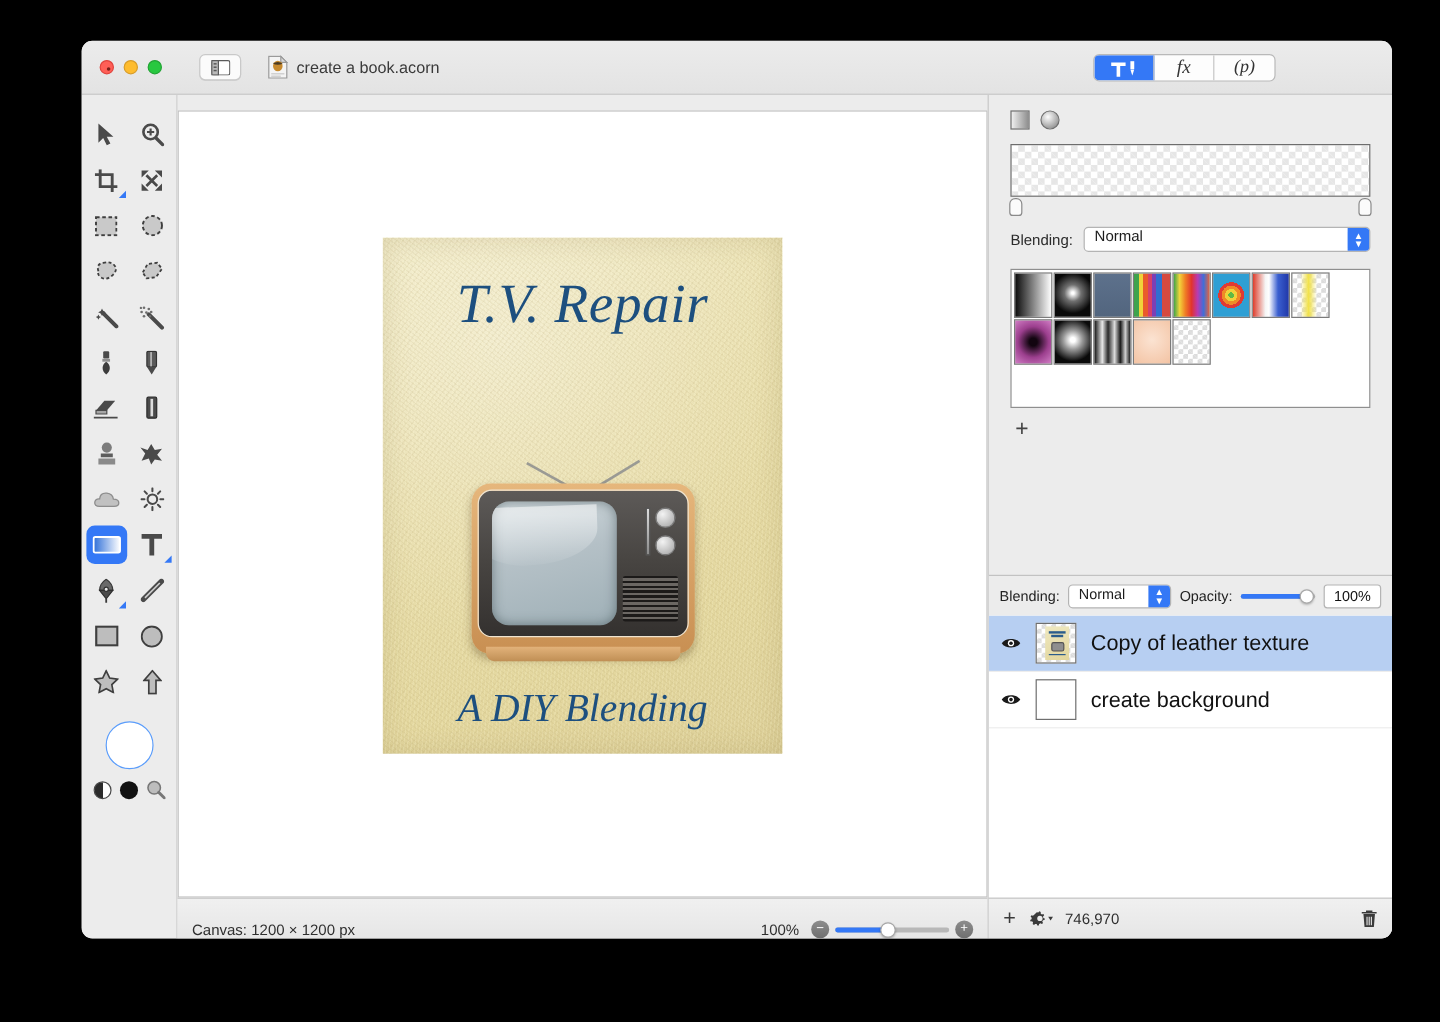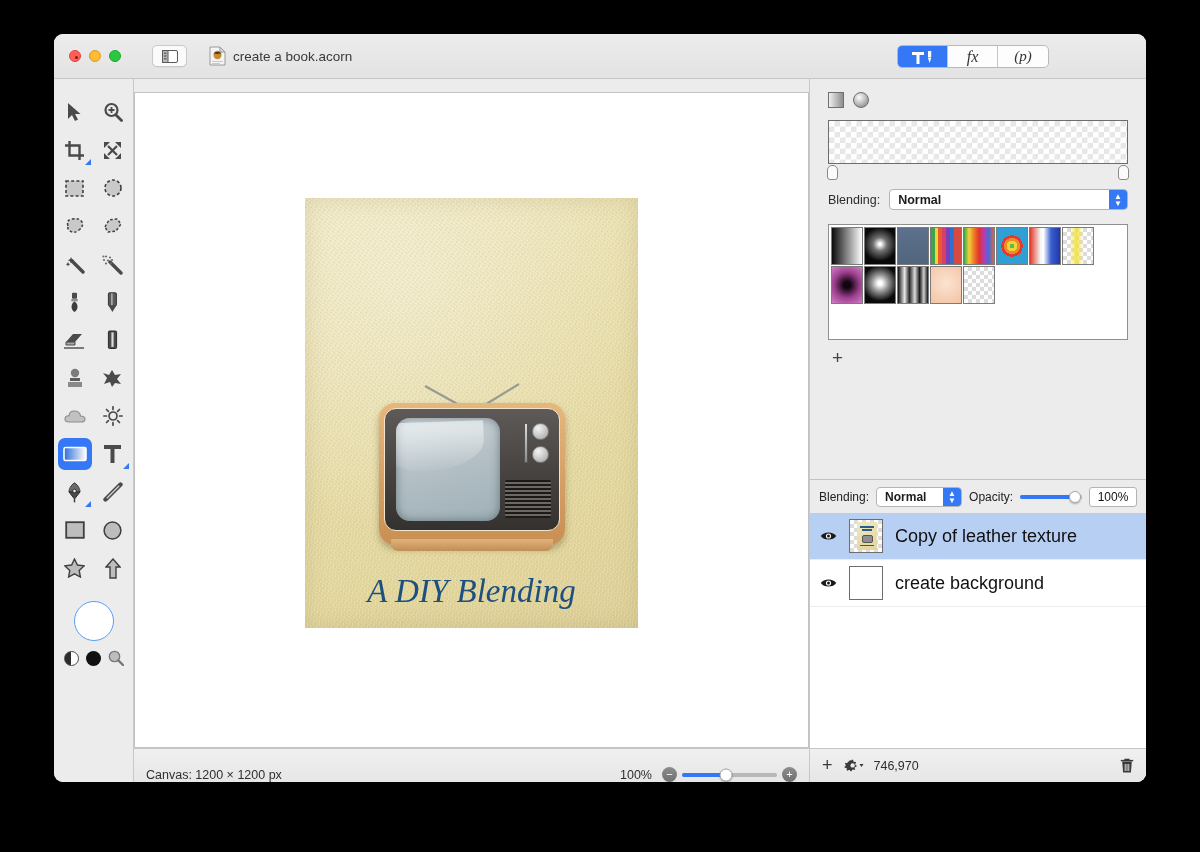--- a/index.html
+++ b/index.html
@@ -4,21 +4,21 @@
 <style>
   * { box-sizing: border-box; margin: 0; padding: 0; }
   html, body {
     width: 1200px; height: 852px;
     background: #000;
     font-family: "Liberation Sans", sans-serif;
     overflow: hidden;
   }
   .window {
     position: absolute;
-    left: 54px; top: 34px;
+    left: 68px; top: 34px;
     width: 1092px; height: 748px;
     background: #ececec;
     border-radius: 9px;
     overflow: hidden;
     box-shadow: 0 6px 28px rgba(0,0,0,0.55);
     display: flex; flex-direction: column;
   }
   
   .titlebar {
     height: 45px;
@@ -293,25 +293,24 @@
   .stop.s-left { left: -1px; }
   .stop.s-right { right: -1px; }
   .blending-row { display:flex; align-items:center; gap:9px; margin-top: 7px; }
   .blending-row .lbl { font-size: 12.5px; color:#2b2b2b; }
   .popup {
     flex: 1;
     height: 21px;
     background: #fff;
     border: 1px solid #b4b4b4;
     border-radius: 4px;
-    display: flex; align-items: center;
+    display: flex; 
     padding-left: 8px;
     font-size: 12.5px; color:#1c1c1c;
     position: relative;
-    font-weight: bold;
   }
   .popup .arrows {
     position:absolute; right:0; top:0; bottom:0; width:18px;
     background:#3478f6; border-radius: 0 3px 3px 0;
     display:flex; flex-direction:column; align-items:center; justify-content:center;
     color:#fff; font-size:8px; line-height:7px;
   }
   .presets {
     margin: 14px 18px 0 18px;
     background: #fff;
@@ -656,20 +655,21 @@
           <path d="M10.3 10.3 L15 15" stroke="#777" stroke-width="2.4" stroke-linecap="round"></path>
         </svg>
       </div>
     </div>
 
     <div class="canvas-col">
       <div class="canvas-wrap">
 
         <div class="cover">
           <div class="cover-title">
+            <div>T.V. Repair</div>
           </div>
 
           <svg class="antenna" viewBox="0 0 333 430">
             <path d="M120 188 L156 208" stroke="#9a9a94" stroke-width="2.2" fill="none"></path>
             <path d="M214 186 L178 208" stroke="#9a9a94" stroke-width="2.2" fill="none"></path>
           </svg>
 
           <div class="tv">
             <div class="tv-body"></div>
             <div class="tv-base"></div>

